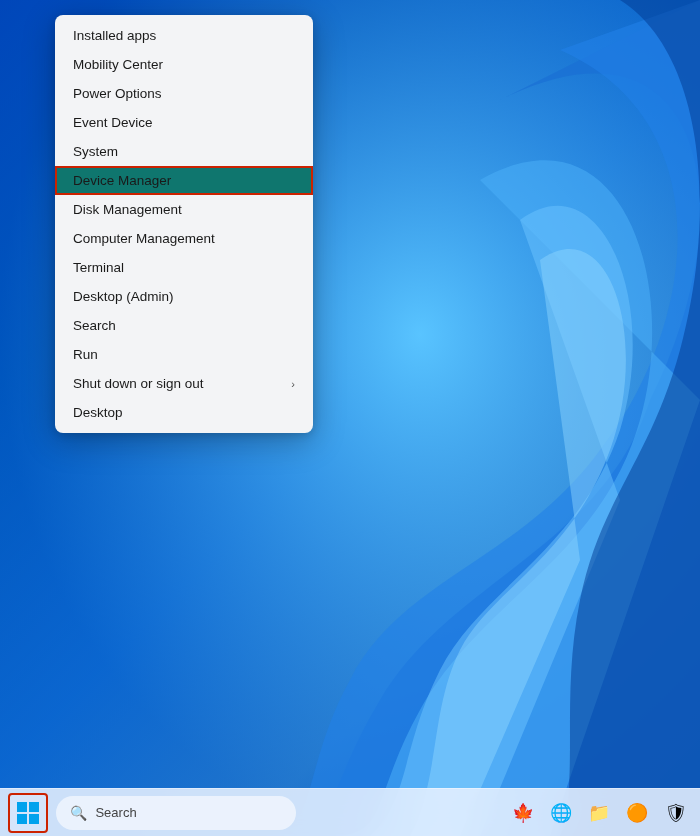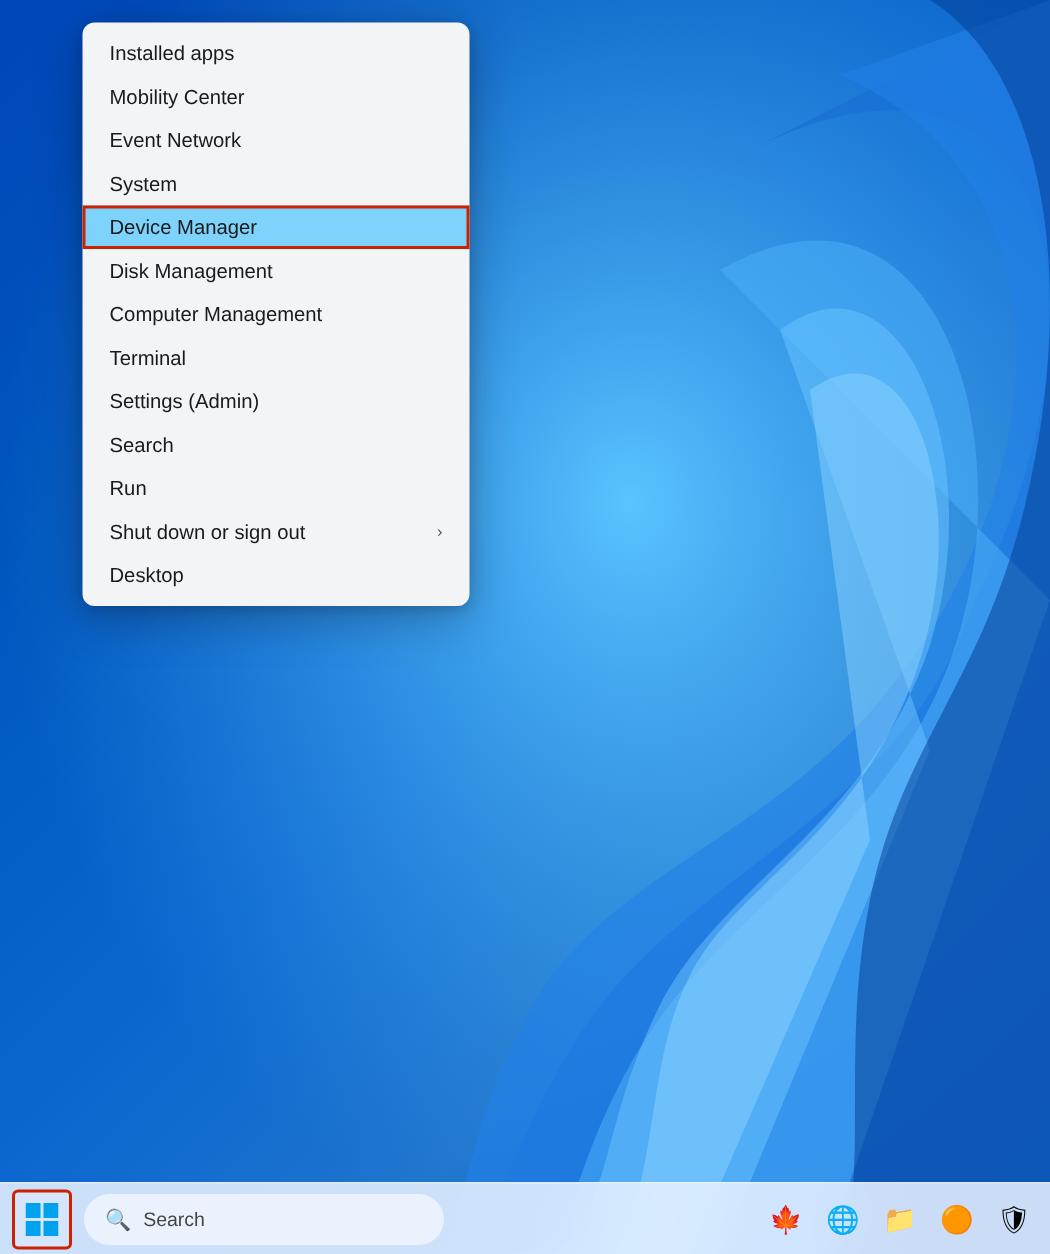--- a/index.html
+++ b/index.html
@@ -117,21 +117,21 @@
       align-items: center;
       justify-content: space-between;
       user-select: none;
       white-space: nowrap;
       text-align: center;
     }
 
     .menu-item.highlighted {
       border: 2px solid #cc2200;
       padding: 5px 16px;
-      background: #7dd3fc;
+      background: #0f766e;
     }
 
     .menu-item .arrow {
       font-size: 11px;
       color: #555;
     }
 
     
     .desktop-svg {
       position: absolute;
@@ -177,39 +177,42 @@
 
   <div id="context-menu">
 
   <div class="menu-item">
         <span>Installed apps</span>
       </div>
       <div class="menu-item">
         <span>Mobility Center</span>
       </div>
       <div class="menu-item">
-        <span>Event Network</span>
+        <span>Power Options</span>
+      </div>
+      <div class="menu-item">
+        <span>Event Device</span>
       </div>
       <div class="menu-item">
         <span>System</span>
       </div>
       <div class="menu-item highlighted">
         <span>Device Manager</span>
       </div>
       <div class="menu-item">
         <span>Disk Management</span>
       </div>
       <div class="menu-item">
         <span>Computer Management</span>
       </div>
       <div class="menu-item">
         <span>Terminal</span>
       </div>
       <div class="menu-item">
-        <span>Settings (Admin)</span>
+        <span>Desktop (Admin)</span>
       </div>
       <div class="menu-item">
         <span>Search</span>
       </div>
       <div class="menu-item">
         <span>Run</span>
       </div>
       <div class="menu-item">
         <span>Shut down or sign out</span>
         <span class="arrow">›</span>

